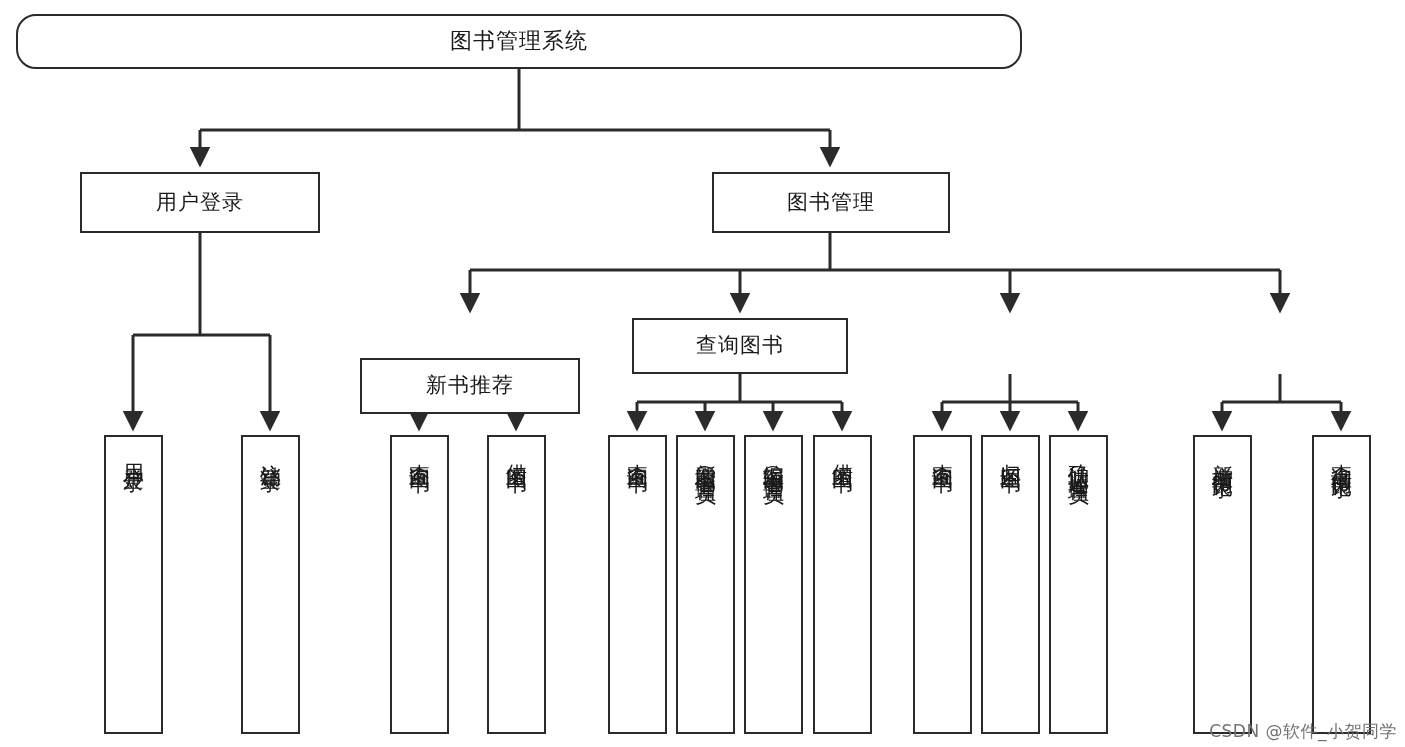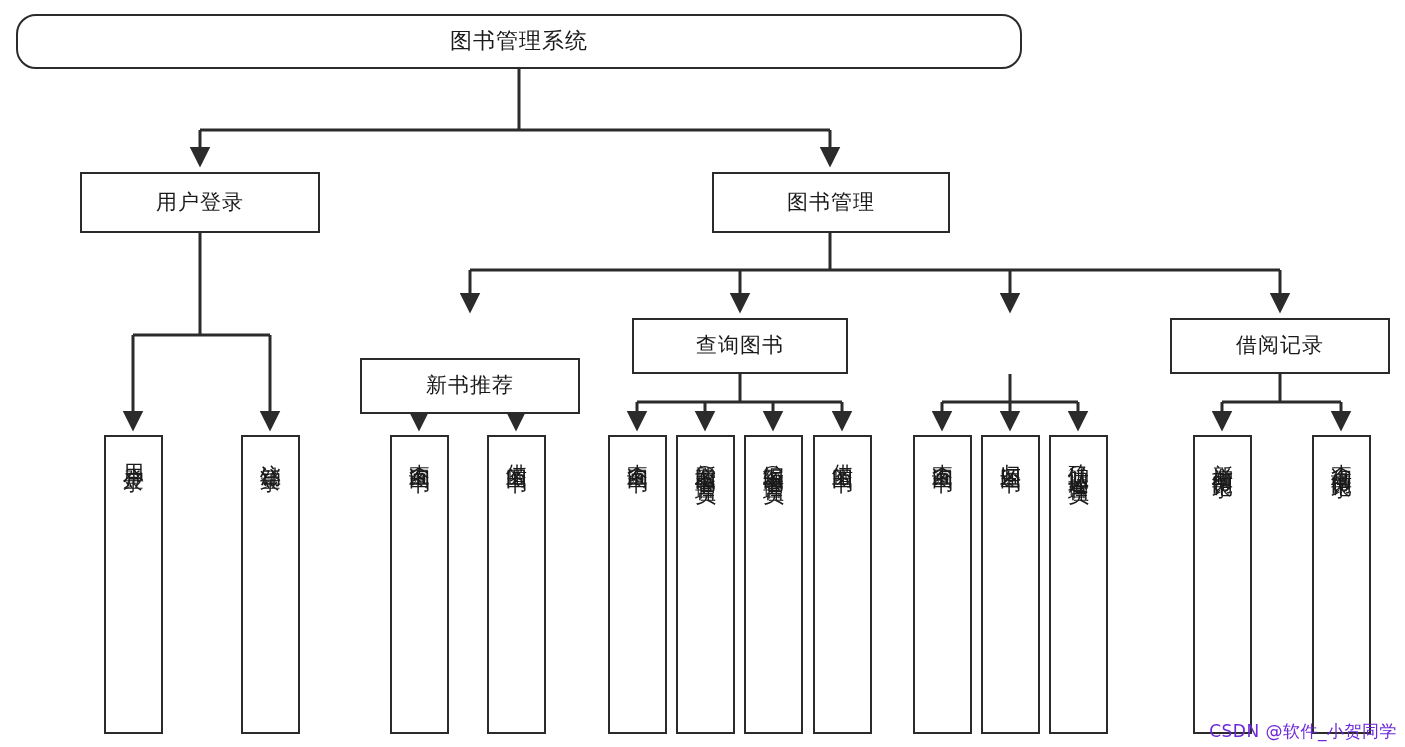--- a/index.html
+++ b/index.html
@@ -58,21 +58,21 @@
     line-height: 1.15;
     letter-spacing: 3px;
     white-space: nowrap;
     color: #1a1a1a;
   }
   #watermark {
     position: absolute;
     right: 8px;
     bottom: 4px;
     font-size: 17px;
-    color: #6d28d9;
+    color: #737373;
     letter-spacing: 0.5px;
     white-space: nowrap;
     pointer-events: none;
   }
 </style>
 </head>
 <body>
 
 <div id="canvas">
 
@@ -136,23 +136,20 @@
   <div class="node horiz" style="left:712px; top:172px; width:238px; height:61px;">
     <span>图书管理</span>
   </div>
 
   <div class="node horiz" style="left:360px; top:318px; width:220px; height:56px;margin-top:40px;">
     <span>新书推荐</span>
   </div>
   <div class="node horiz" style="left:632px; top:318px; width:216px; height:56px;">
     <span>查询图书</span>
   </div>
-  <div class="node horiz" style="left:1170px; top:318px; width:220px; height:56px;">
-    <span>借阅记录</span>
-  </div>
 
   <div class="node vert" style="left:104px; top:435px; width:59px; height:299px;">
     <span class="vlabel">用户登录</span>
   </div>
   <div class="node vert" style="left:241px; top:435px; width:59px; height:299px;">
     <span class="vlabel">注销登录</span>
   </div>
 
   <div class="node vert" style="left:390px; top:435px; width:59px; height:299px;">
     <span class="vlabel">查询图书</span>

